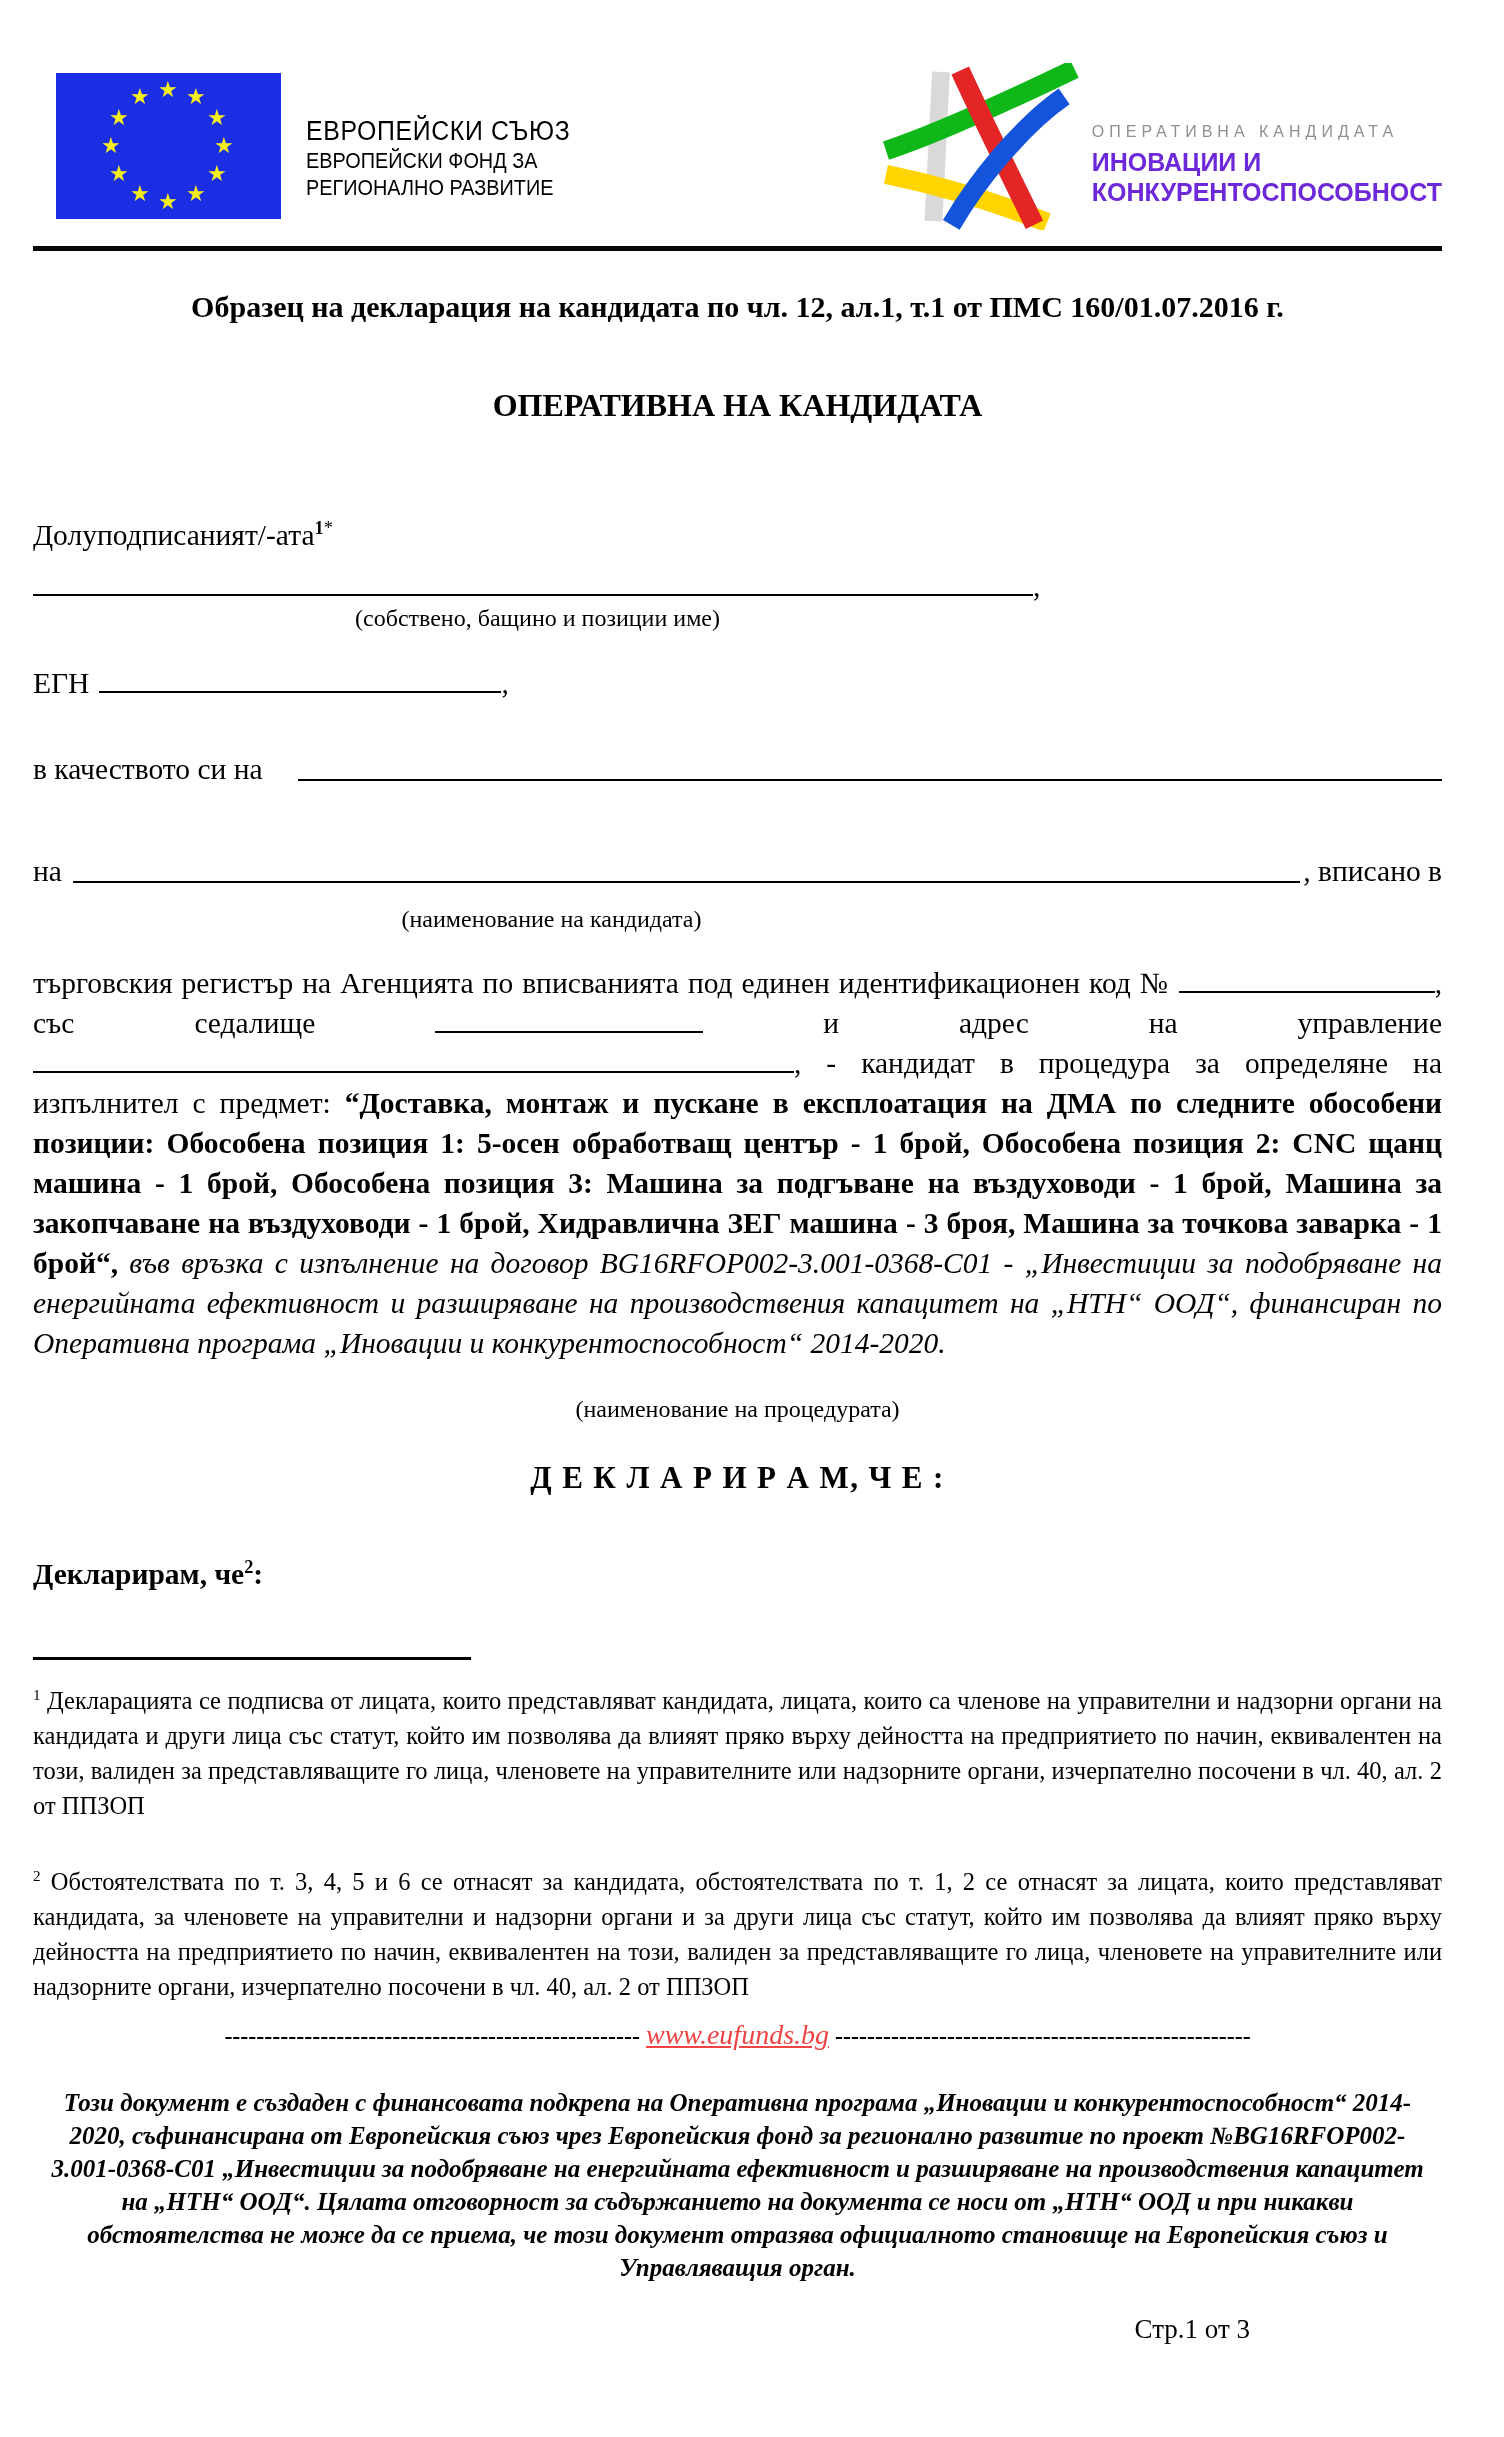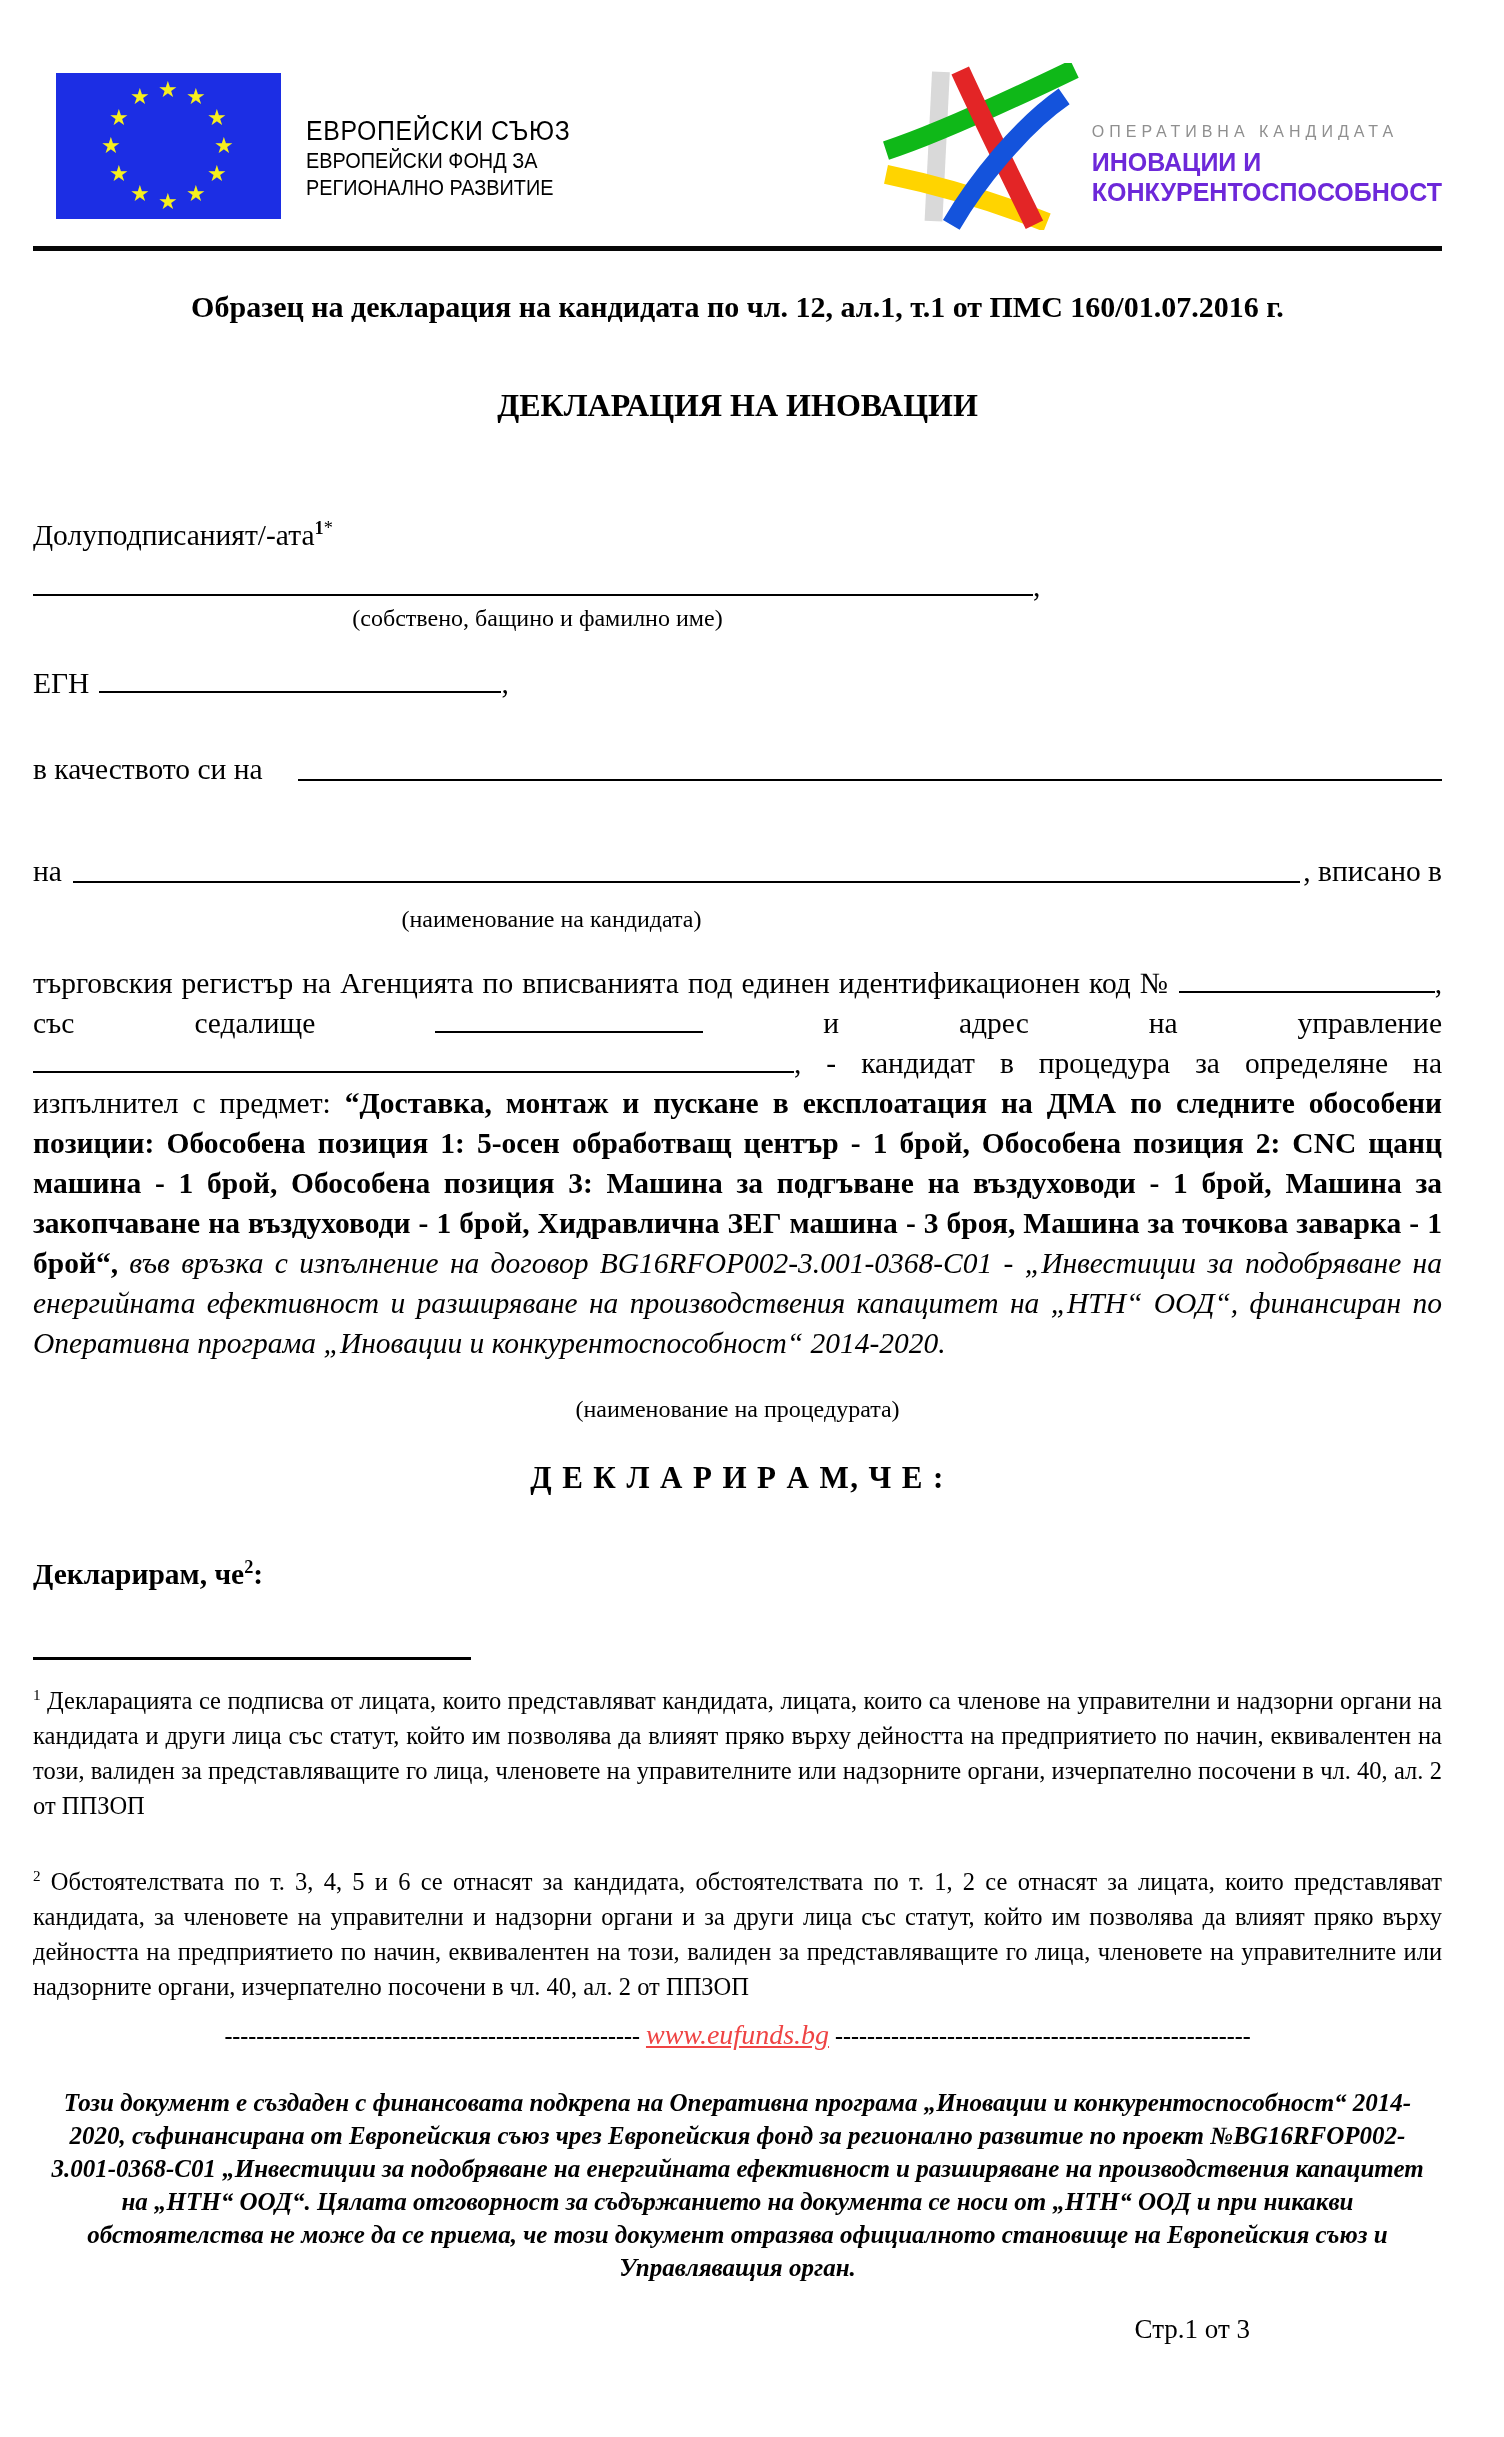--- a/index.html
+++ b/index.html
@@ -110,26 +110,26 @@
         <div class="o1">ОПЕРАТИВНА КАНДИДАТА</div>
         <div class="o2">ИНОВАЦИИ И</div>
         <div class="o2">КОНКУРЕНТОСПОСОБНОСТ</div>
       </div>
     </div>
   </div>
 
   <hr class="rule">
 
   <div class="title">Образец на декларация на кандидата по чл. 12, ал.1, т.1 от ПМС 160/01.07.2016 г.</div>
-  <div class="subtitle">ДЕКЛАРАЦИЯ НА ИНОВАЦИИ</div>
+  <div class="subtitle">ОПЕРАТИВНА НА КАНДИДАТА</div>
 
   <div class="bodytext intro"><span>Долуподписаният/-ата</span><sup class="b">1</sup><sup>*</sup></div>
 
   <div class="bodytext line-name"><span class="blank"></span><span>,</span></div>
-  <div class="caption caption-name">(собствено, бащино и фамилно име)</div>
+  <div class="caption caption-name">(собствено, бащино и позиции име)</div>
 
   <div class="bodytext line-egn"><span>ЕГН</span><span class="blank"></span><span>,</span></div>
 
   <div class="bodytext line-role fill-line">
       <span>в качеството си на</span>
       <span class="blank-flex"></span>
     </div>
 
   <div class="bodytext line-of fill-line">
       <span>на</span>

